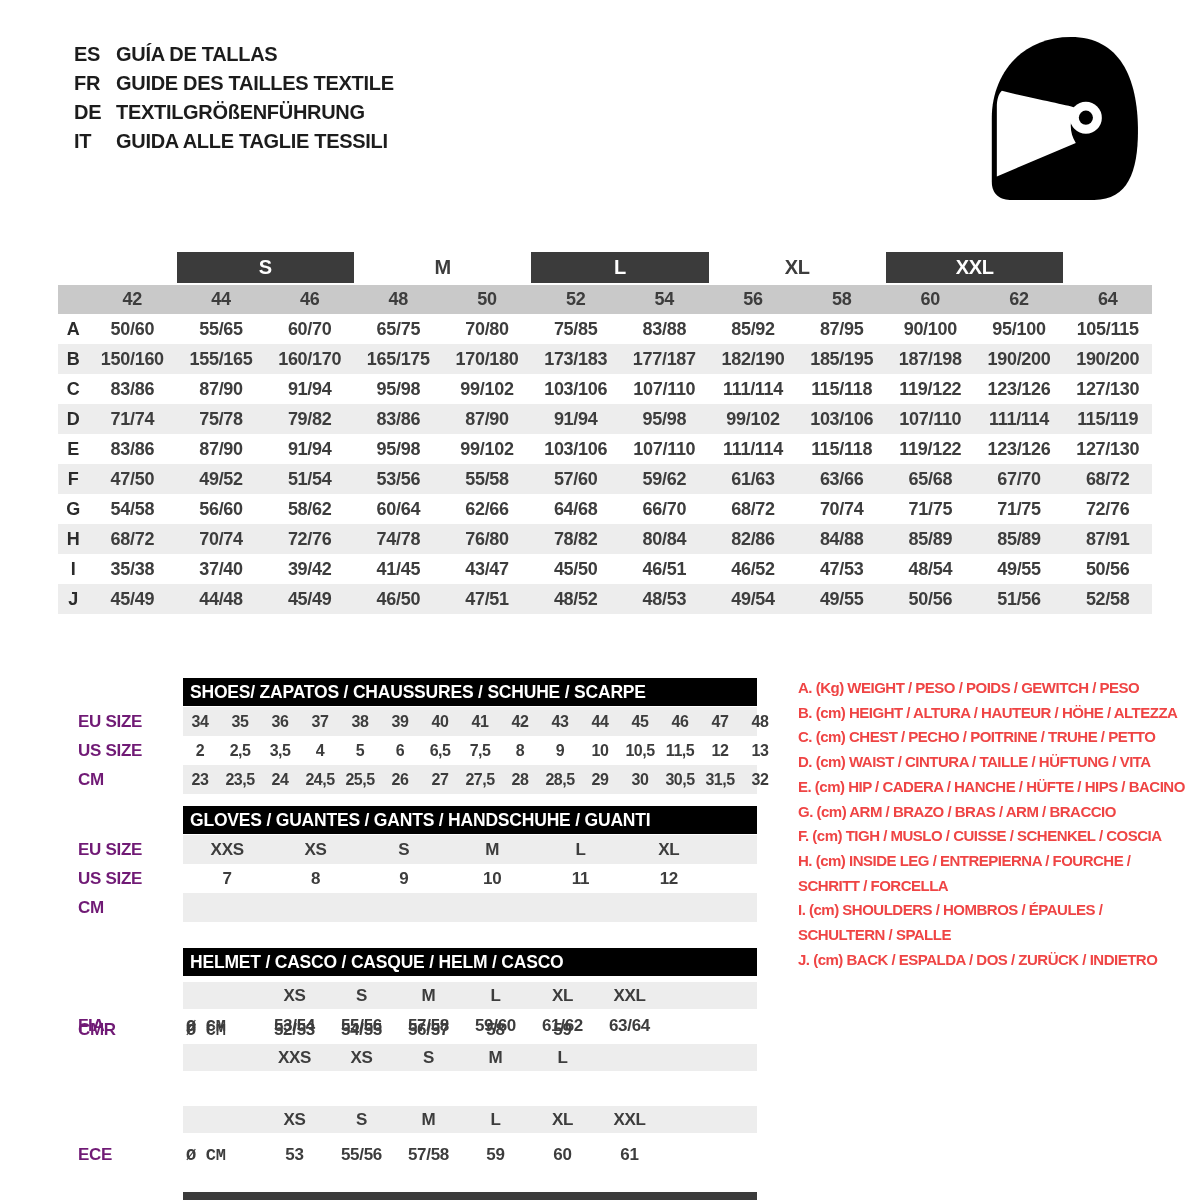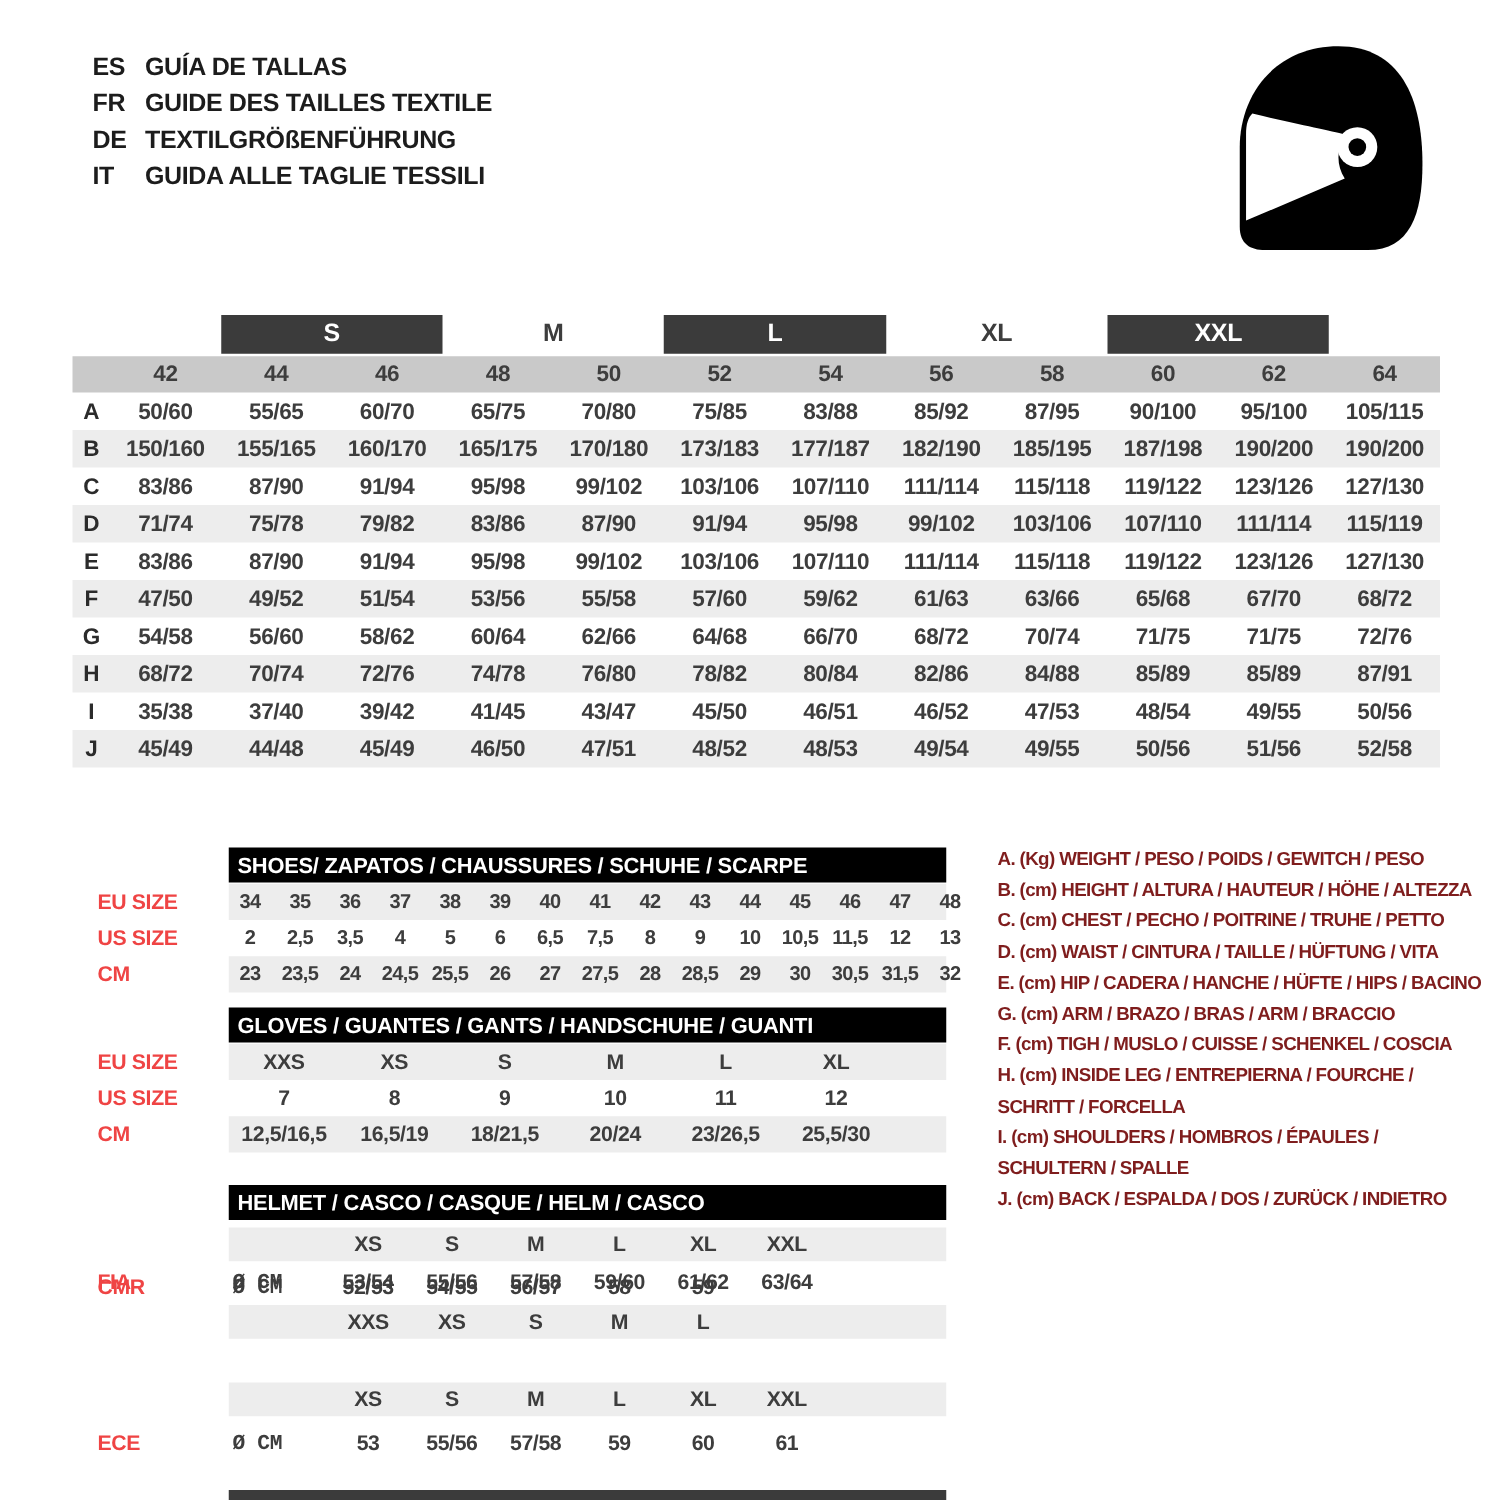--- a/index.html
+++ b/index.html
@@ -33,32 +33,32 @@
   .cell, .letter { display:flex; align-items:center; justify-content:center; font-size:18px; }
   .letter { color:#2b2b2b; }
 
   
   .sec-bar { position:absolute; left:183px; width:574px; height:28px; background:#000000;
              color:#ffffff; font-size:17.5px; line-height:28px; padding-left:7px; letter-spacing:-0.2px;
              white-space:nowrap; }
   .sec-row { position:absolute; left:0; width:1200px; }
   .sec-stripe { position:absolute; left:183px; width:574px; top:0; bottom:0; background:#ededed; }
   .sec-label { position:absolute; left:78px; top:0; bottom:0; display:flex; align-items:center;
-               font-size:17px; color:#ef4444; }
+               font-size:17px; color:#701a75; }
   .sec-grid { position:absolute; top:0; bottom:0; display:grid; }
   .sec-grid .cell { font-size:17px; }
   .shoes-grid { left:180px; width:600px; grid-template-columns:repeat(15,1fr); }
   .shoes-grid .cell { font-size:16px; letter-spacing:-0.5px; }
   .gloves-grid { left:183px; width:530px; grid-template-columns:repeat(6,1fr); }
   .helm-grid { left:183px; width:480px; grid-template-columns:78px repeat(6,67px); }
   .helm-grid .unit { justify-content:flex-start; padding-left:3px;font-family:Liberation Mono, monospace; }
 
   
   .legend { position:absolute; left:798px; top:676px; width:392px; font-size:15px;
-            line-height:24.7px; color:#7f1d1d; letter-spacing:-0.5px; }
+            line-height:24.7px; color:#ef4444; letter-spacing:-0.5px; }
 
   .bottom-bar { position:absolute; left:183px; top:1192px; width:574px; height:8px; background:#3b3b3b; }
 </style>
 </head>
 <body>
 
 <div class="page">
 
   <div class="langs" id="langs">
       <div class="lang-row">
@@ -353,28 +353,20 @@
             <div class="cell">8</div>
             <div class="cell">9</div>
             <div class="cell">10</div>
             <div class="cell">11</div>
             <div class="cell">12</div>
           </div>
         </div>
         <div class="sec-row" style="top: 893px; height: 29px;">
           <div class="sec-stripe"></div>
           <div class="sec-label">CM</div>
-          <div class="sec-grid gloves-grid">
-            <div class="cell">12,5/16,5</div>
-            <div class="cell">16,5/19</div>
-            <div class="cell">18/21,5</div>
-            <div class="cell">20/24</div>
-            <div class="cell">23/26,5</div>
-            <div class="cell">25,5/30</div>
-          </div>
         </div>
       </div>
   </div>
 
   <div>
     <div class="sec-bar" style="top:948px">HELMET / CASCO / CASQUE / HELM / CASCO</div>
     <div id="helmet-rows">
         <div class="sec-row" style="top: 982px; height: 27px;">
           <div class="sec-stripe"></div>
           <div class="sec-grid helm-grid">

